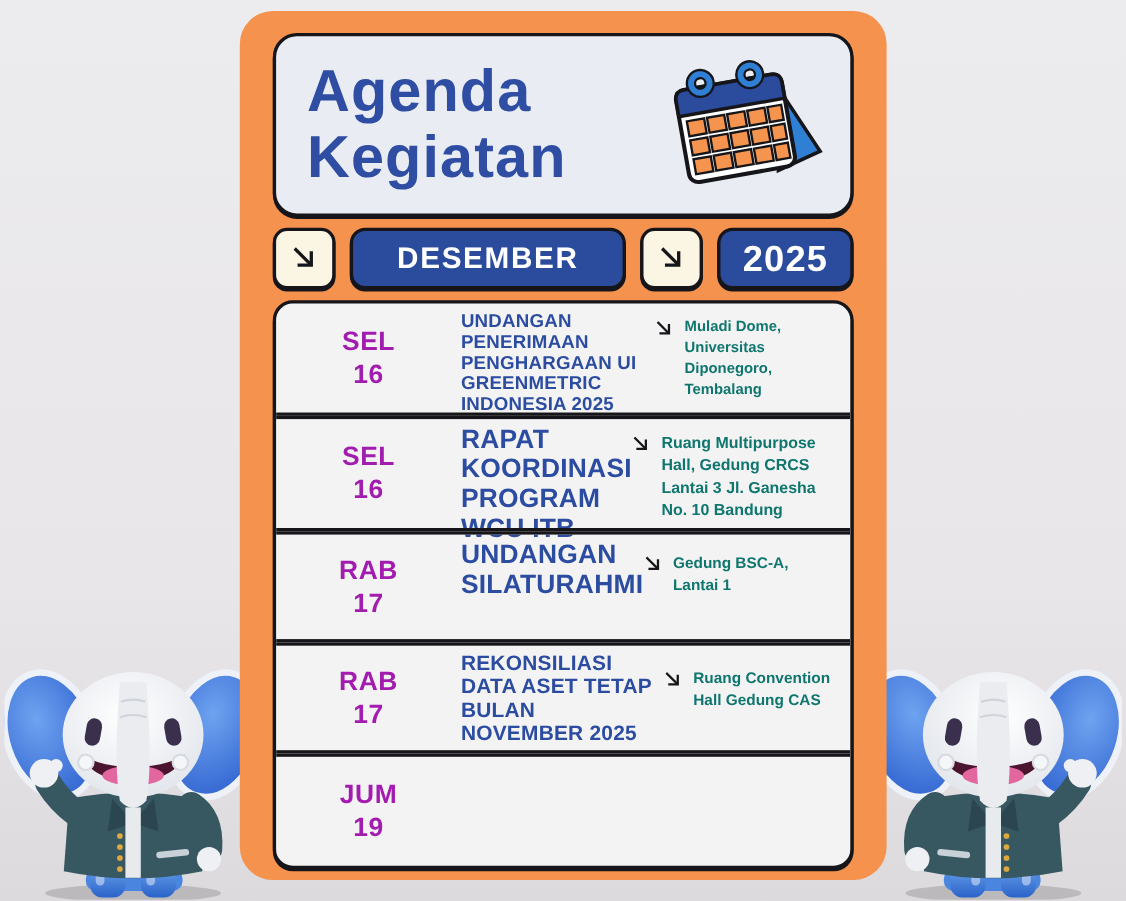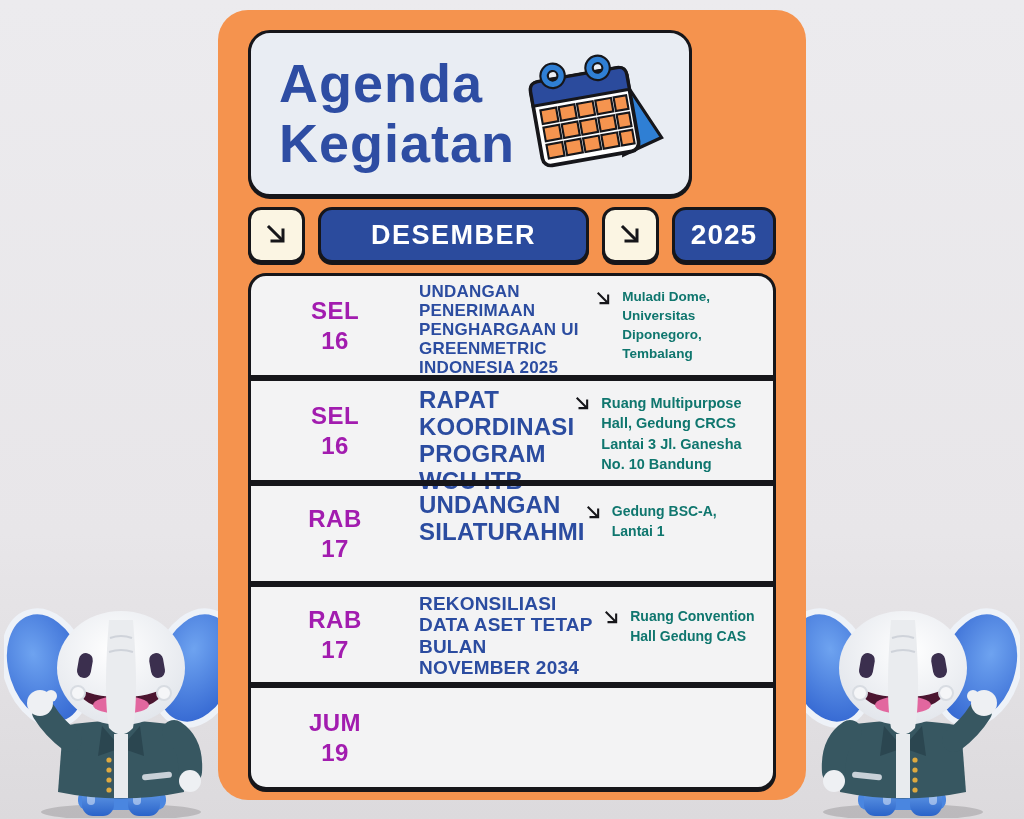--- a/index.html
+++ b/index.html
@@ -7,21 +7,21 @@
   body {
     font-family:"Liberation Sans", sans-serif;
     background:linear-gradient(180deg,#ecebee 0%,#e8e6e9 65%,#dcdadd 100%);
     position:relative;
   }
   .frame {
     position:absolute; left:218px; top:10px; width:588px; height:790px;
     background:#F5934E; border-radius:30px; z-index:2;
   }
   .header-panel {
-    position:absolute; left:30px; top:20px; width:444px; height:167px;
+    position:absolute; left:30px; top:20px; width:528px; height:167px;
     background:#E9EDF3; border:3px solid #16161a; border-radius:22px;
     box-shadow:0 2px 0 #16161a;
     display:flex; justify-content:space-between; align-items:center;
     padding:0 14px 0 28px;
   }
   .poster-title {
     color:#2E4DA3; font-size:54px; font-weight:700; line-height:1.1;
     letter-spacing:1px; white-space:pre-line;
   }
   .cal-wrap { width:138px; height:142px; transform:rotate(-10deg); margin-right:10px; flex-shrink:0; }
@@ -33,21 +33,21 @@
     width:57px; background:#FBF5E3; border:3px solid #16161a; border-radius:13px;
     box-shadow:0 2px 0 #16161a; display:flex; align-items:center; justify-content:center;
     flex-shrink:0; color:#16161a;
   }
   .pill {
     background:#2B4B9D; border:3px solid #16161a; border-radius:14px;
     box-shadow:0 2px 0 #16161a; display:flex; align-items:center; justify-content:center;
     color:#ffffff; font-weight:700;
   }
   .pill-month { flex:1; font-size:27px; letter-spacing:1.5px; }
-  .pill-year { width:104px; font-size:28px; letter-spacing:1px; }
+  .pill-year { width:124px; font-size:33px; letter-spacing:1px; }
   .events-panel {
     position:absolute; left:30px; top:263px; width:528px; height:517px;
     background:#F3F3F4; border:3px solid #16161a; border-radius:18px;
     box-shadow:0 2px 0 #16161a; overflow:hidden;
     display:flex; flex-direction:column;
   }
   .event-row { display:flex; align-items:stretch; }
   .r1 { height:99px; } .r2 { height:99px; } .r3 { height:95px; } .r4 { height:95px; } .r5 { flex:1; }
   .divider { height:3px; background:#ffffff; border-top:3px solid #16161a; border-bottom:3px solid #16161a; flex-shrink:0; }
   .day-col {
@@ -272,21 +272,21 @@
     </div>
     <div class="divider"></div>
 
     <div class="event-row r4">
       <div class="day-col">
         <span>RAB</span>
         <span>17</span>
       </div>
       <div class="content-col">
         <div class="event-title">REKONSILIASI DATA ASET TETAP
-BULAN NOVEMBER 2034</div>
+BULAN NOVEMBER 2025</div>
         <div class="event-loc">
           <svg class="loc-arrow" width="18" height="18" viewBox="0 0 26 26" aria-hidden="true">
             <path d="M5 5 L18 18" stroke="#16161a" stroke-width="3" stroke-linecap="square"></path>
             <path d="M19 8 L19 19 L8 19" stroke="#16161a" stroke-width="3" fill="none" stroke-linecap="square"></path>
           </svg>
           <div class="loc-text">Ruang Convention Hall Gedung CAS</div>
         </div>
       </div>
     </div>
     <div class="divider"></div>

